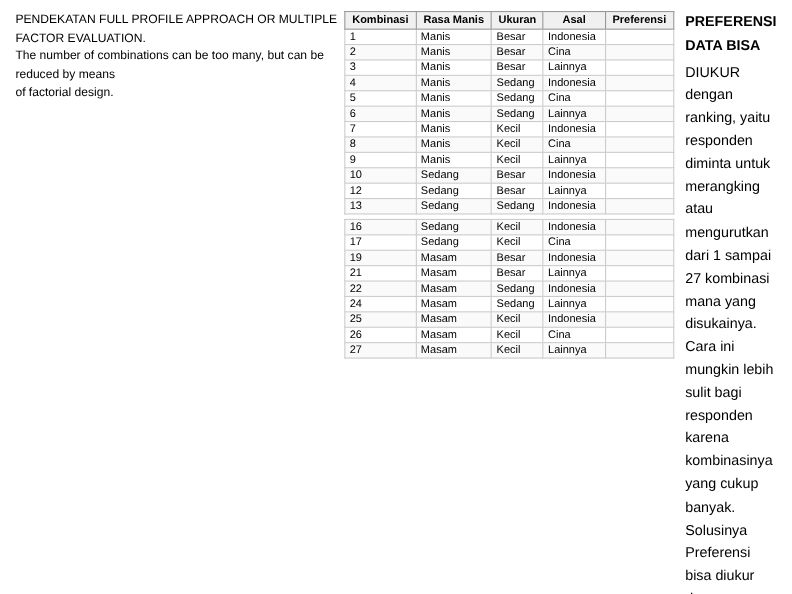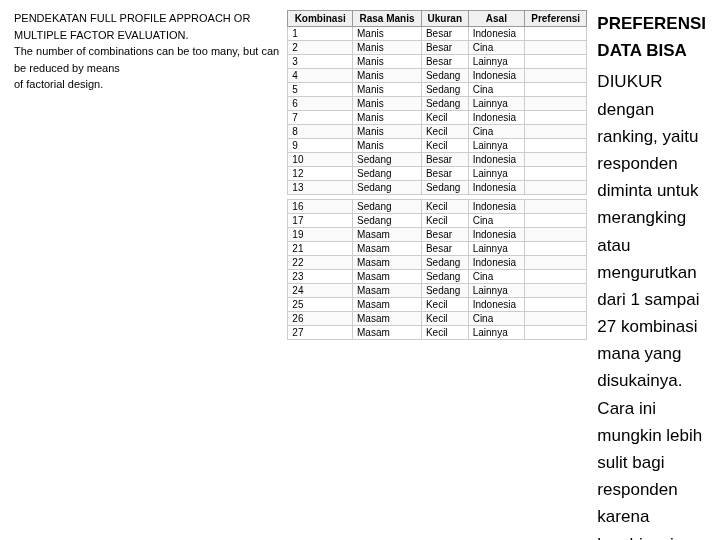--- a/index.html
+++ b/index.html
@@ -28,21 +28,21 @@
     .content {
       display: flex;
       flex: 1;
       gap: 10px;
     }
     .left-panel {
       flex: 0 0 300px;
     }
     .right-panel {
       flex: 1;
-      font-size: 17px;
+      font-size: 13px;
       line-height: 1.6;
     }
     .right-panel .right-title {
       font-weight: bold;
       margin-bottom: 4px;
     }
     table {
       border-collapse: collapse;
       width: 100%;
       font-size: 10px;
@@ -205,27 +205,20 @@
               <td></td>
             </tr>
             <tr>
               <td>22</td>
               <td>Masam</td>
               <td>Sedang</td>
               <td>Indonesia</td>
               <td></td>
             </tr>
             <tr>
-              <td>23</td>
-              <td>Masam</td>
-              <td>Sedang</td>
-              <td>Cina</td>
-              <td></td>
-            </tr>
-            <tr>
               <td>24</td>
               <td>Masam</td>
               <td>Sedang</td>
               <td>Lainnya</td>
               <td></td>
             </tr>
             <tr>
               <td>25</td>
               <td>Masam</td>
               <td>Kecil</td>

